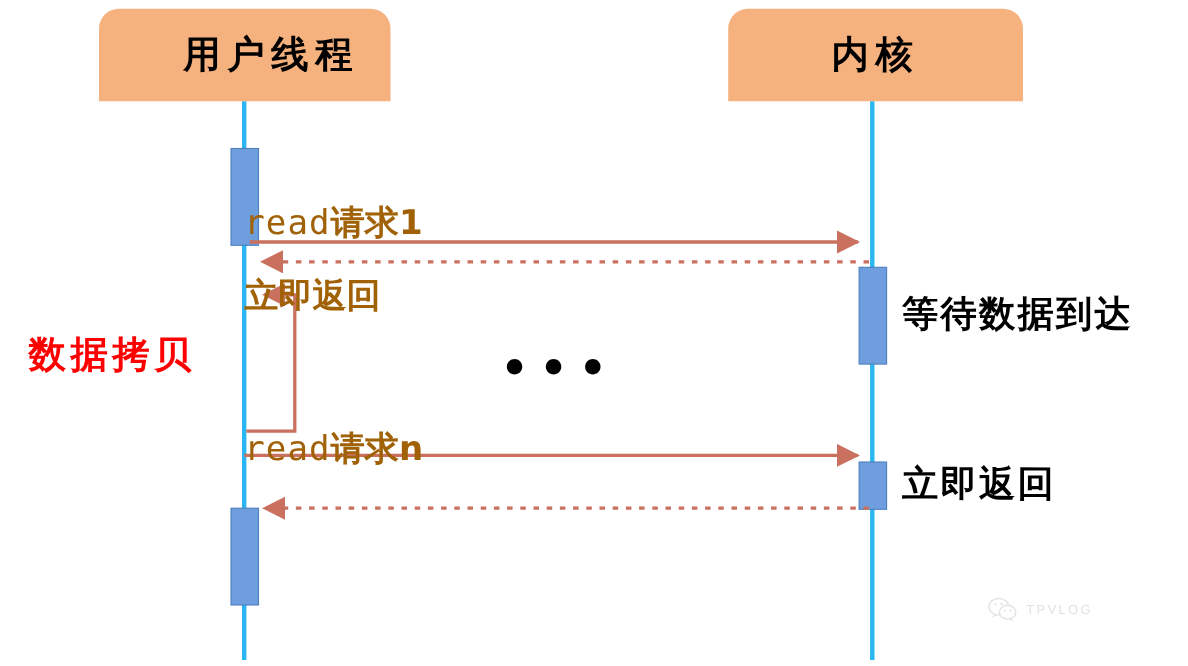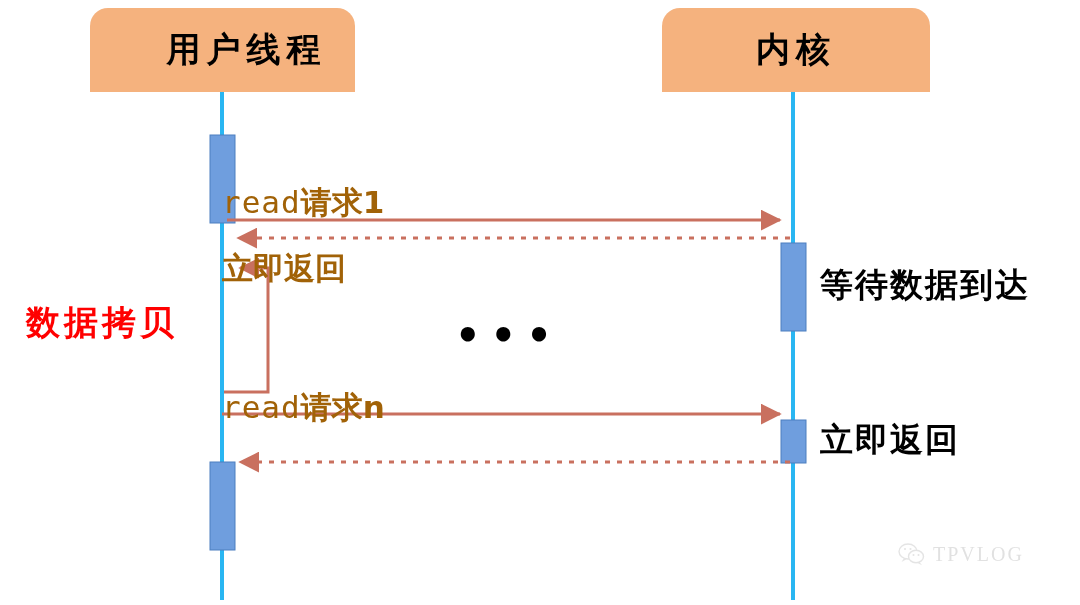--- a/index.html
+++ b/index.html
@@ -80,22 +80,22 @@
     white-space: nowrap;
   }
   .watermark {
     position: absolute;
     display: flex;
     align-items: center;
     gap: 7px;
     opacity: 0.55;
   }
   .watermark .wm-text {
-    font-family: Liberation Serif, serif;
-    font-size: 20px;
+    font-family: Liberation Sans, sans-serif;
+    font-size: 12px;
     color: #c9c9c9;
     letter-spacing: 2px;
   }
 </style>
 </head>
 <body>
 
 <div id="canvas">
 
   <svg class="layer" viewBox="0 0 1080 605">

